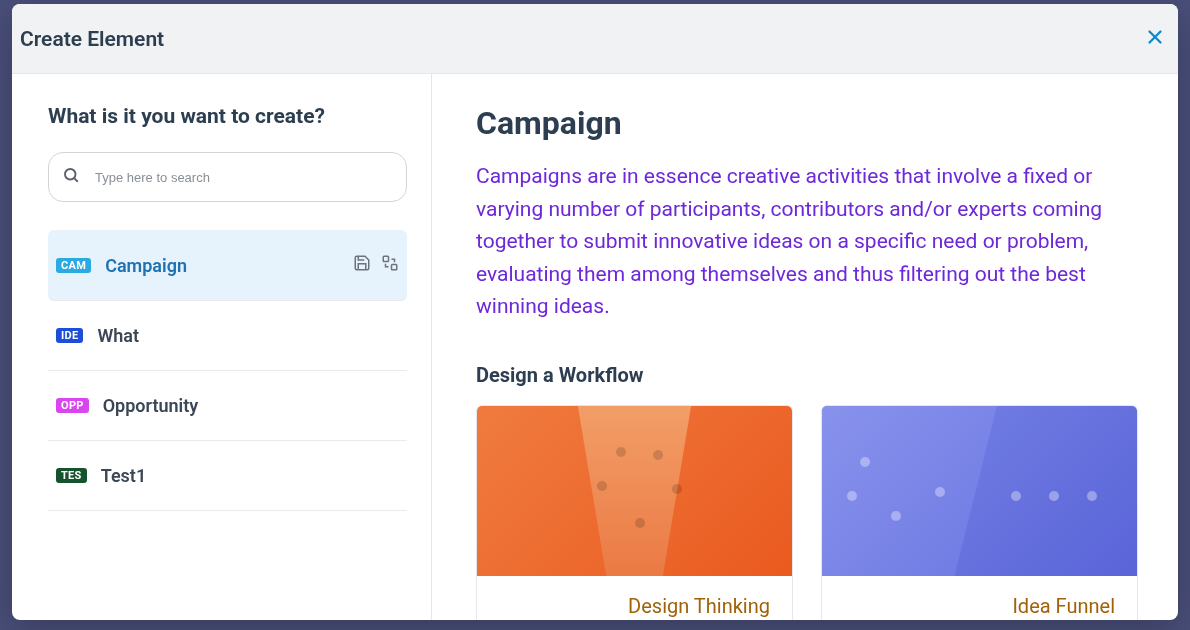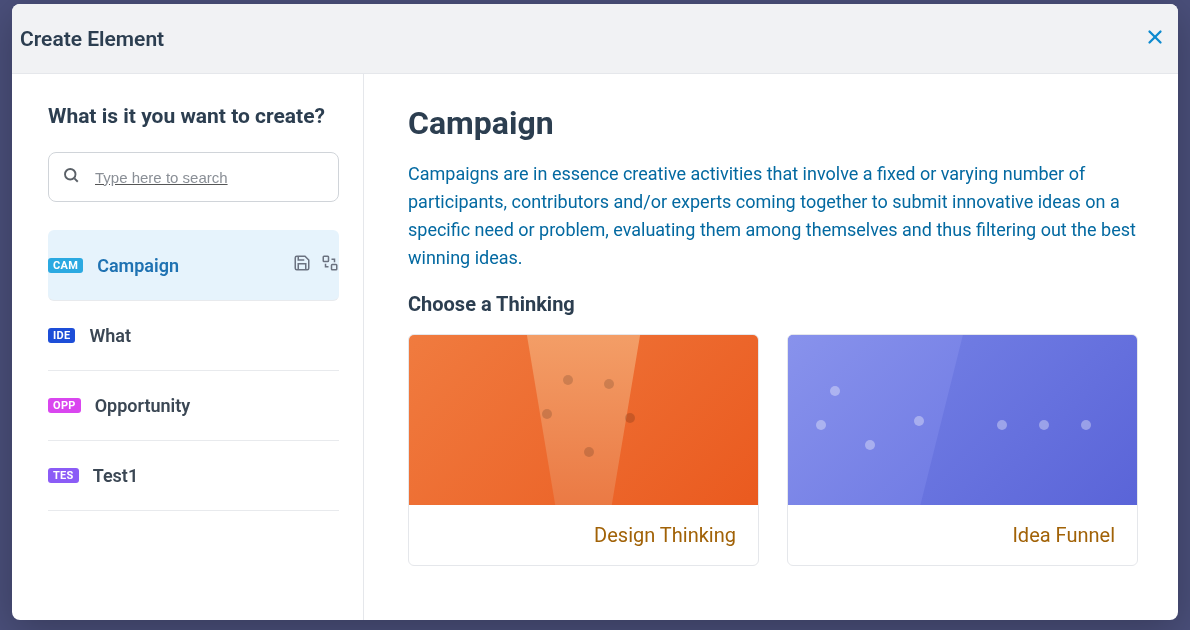--- a/index.html
+++ b/index.html
@@ -43,58 +43,57 @@
       cursor: pointer;
       padding: 4px;
       color: #0d8acf;
     }
     .dialog-body {
       display: flex;
       flex: 1;
       overflow: hidden;
     }
     .left-panel {
-      width: 352px;
+      width: 420px;
       padding: 30px 24px 20px 36px;
       border-right: 1px solid #e5e7eb;
     }
     .left-title {
       font-size: 21px;
       font-weight: 700;
       color: #2c3e50;
       margin-bottom: 24px;
     }
     .search-wrap {
       position: relative;
       margin-bottom: 28px;
     }
     .search-input {
       width: 100%;
       height: 50px;
       padding: 0 14px 0 46px;
       border: 1px solid #d0d4d9;
-      border-radius: 8px;
-      font-size: 15px;
+      border-radius: 15px;
+      font-size: 13px;
       color: #555;
       outline: none;
-      text-decoration: underline;
     }
     .search-input::placeholder { color: #8a8f96; }
     .search-icon {
       position: absolute;
       left: 14px;
       top: 50%;
       transform: translateY(-50%);
       color: #5a6067;
     }
     .type-list { list-style: none; }
     .type-item {
       display: flex;
       align-items: center;
-      padding: 24px 0;
+      padding: 24px 8px;
       border-bottom: 1px solid #e8eaed;
       cursor: pointer;
       position: relative;
     }
     .type-item.selected {
       background: #e6f3fc;
       border-radius: 6px;
       border-bottom: 1px solid #e8eaed;
     }
     .type-badge {
@@ -124,24 +123,24 @@
       padding: 30px 40px 20px 44px;
       overflow: auto;
     }
     .detail-title {
       font-size: 32px;
       font-weight: 700;
       color: #2c3e50;
       margin-bottom: 18px;
     }
     .detail-desc {
-      font-size: 18px;
+      font-size: 21px;
       line-height: 1.55;
-      color: #0369a1;
-      margin-bottom: 20px;
+      color: #6d28d9;
+      margin-bottom: 40px;
     }
     .workflow-title {
       font-size: 20px;
       font-weight: 700;
       color: #2c3e50;
       margin-bottom: 18px;
     }
     .workflow-grid {
       display: flex;
       gap: 28px;
@@ -255,29 +254,29 @@
         </li>
         <li class="type-item">
           <span class="type-badge" style="background: #1d4ed8;">IDE</span>
           <span class="type-label">What</span>
         </li>
         <li class="type-item">
           <span class="type-badge" style="background: #d946ef;">OPP</span>
           <span class="type-label">Opportunity</span>
         </li>
         <li class="type-item">
-          <span class="type-badge" style="background: #8b5cf6;">TES</span>
+          <span class="type-badge" style="background: #14532d;">TES</span>
           <span class="type-label">Test1</span>
         </li>
       </ul>
     </div>
     <div class="right-panel">
       <div class="detail-title">Campaign</div>
       <div class="detail-desc">Campaigns are in essence creative activities that involve a fixed or varying number of participants, contributors and/or experts coming together to submit innovative ideas on a specific need or problem, evaluating them among themselves and thus filtering out the best winning ideas.</div>
-      <div class="workflow-title">Choose a Thinking</div>
+      <div class="workflow-title">Design a Workflow</div>
       <div class="workflow-grid">
         <div class="workflow-card">
           <div class="workflow-image wf-orange">
             <span class="dot" style="left:44%;top:24%"></span>
             <span class="dot" style="left:56%;top:26%"></span>
             <span class="dot" style="left:38%;top:44%"></span>
             <span class="dot" style="left:62%;top:46%"></span>
             <span class="dot" style="left:50%;top:66%"></span>
           </div>
           <div class="workflow-label">Design Thinking</div>

